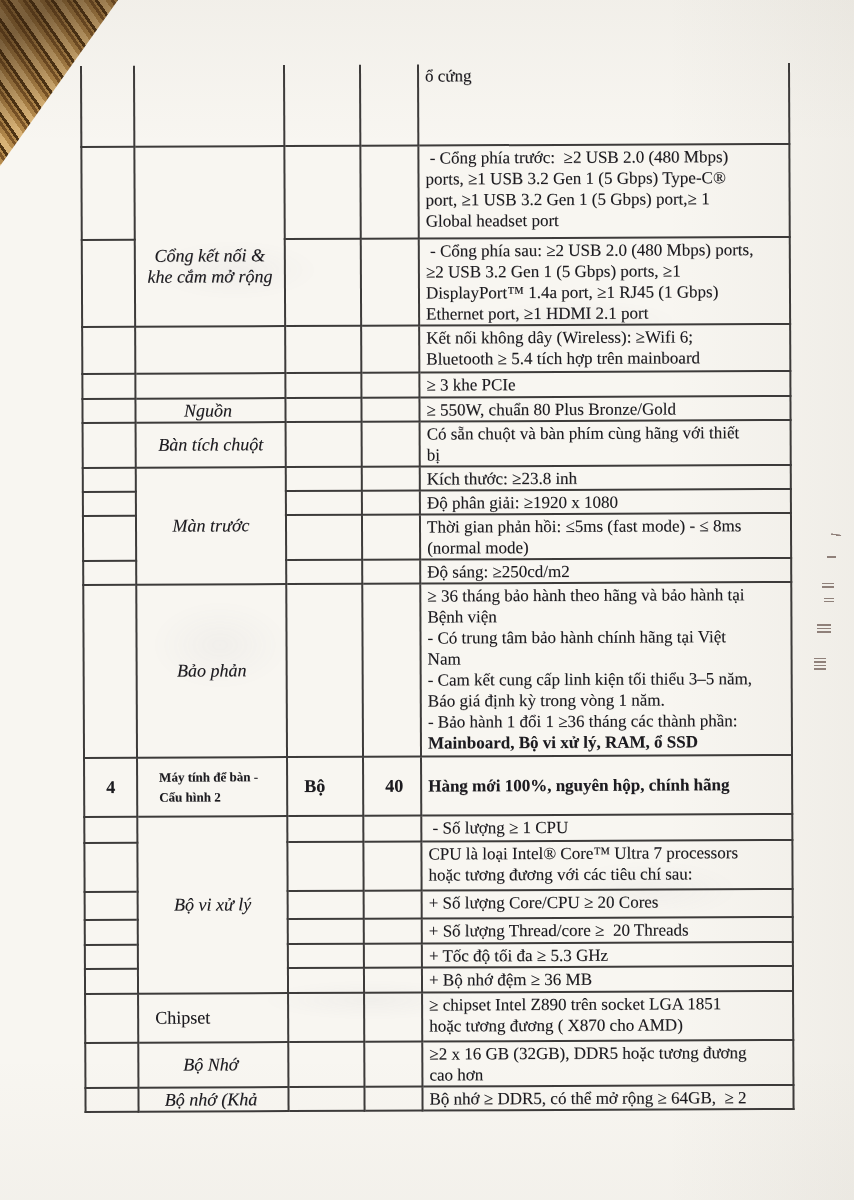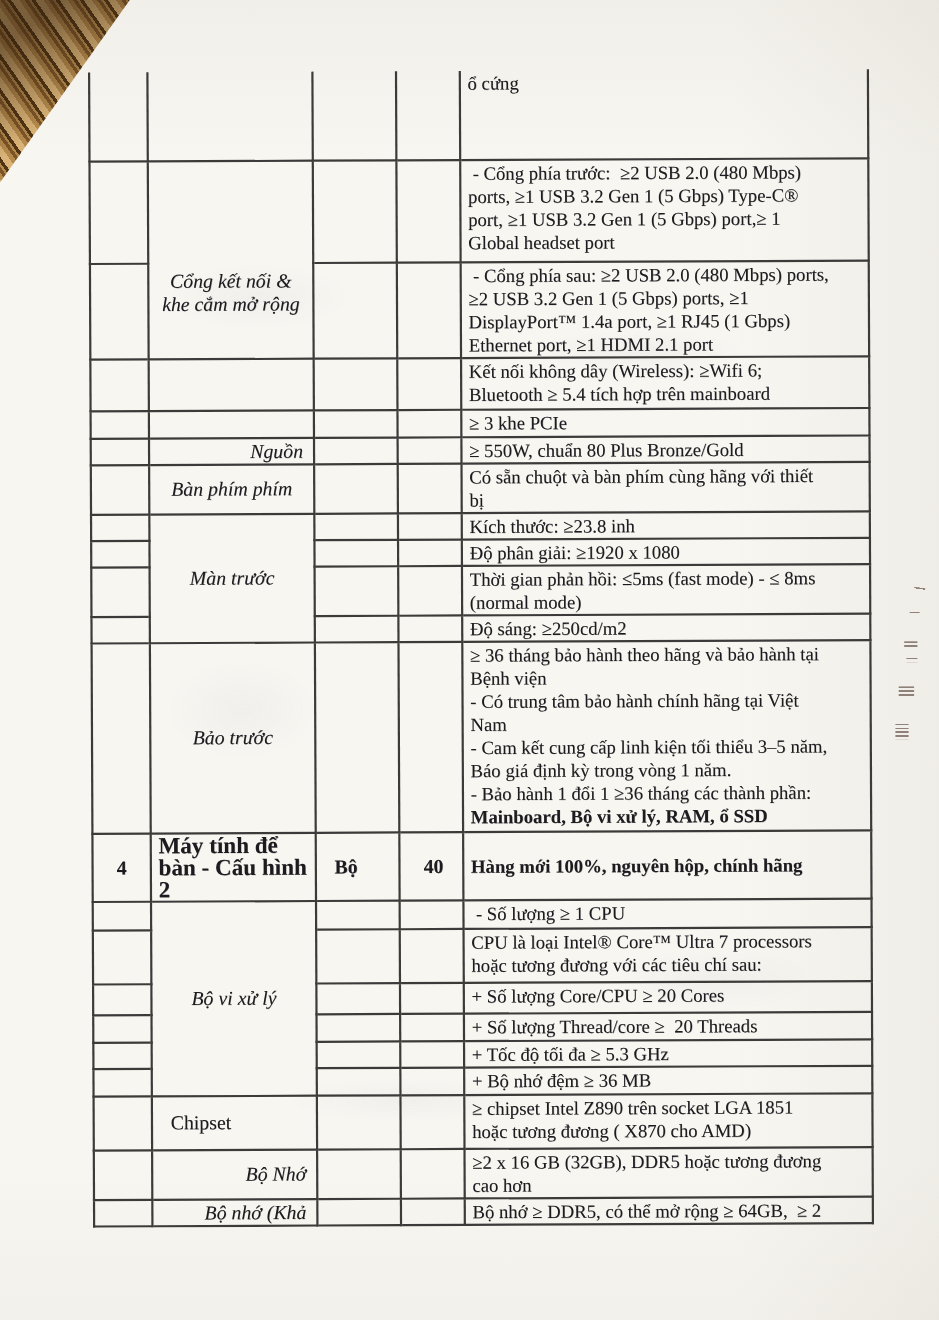--- a/index.html
+++ b/index.html
@@ -51,24 +51,24 @@
   td{
     border:2px solid var(--line);
     font-size:17px;line-height:21px;color:var(--ink);
     text-shadow:0.3px 0.3px 0.6px rgba(35,32,30,0.35);
     overflow:hidden;
   }
   td.nt{border-top:0;}
   td.stt{text-align:center;vertical-align:middle;font-weight:bold;font-size:18px;}
   td.lab{font-style:italic;font-size:18px;line-height:21px;text-align:center;
          vertical-align:middle;white-space:pre-wrap;padding:0 4px;font-family:Liberation Serif, serif;}
-  td.lab.right{text-align:right;padding-right:9px;}
+  td.lab.right{padding-right:9px;}
   td.lab.plain{font-style:normal;text-align:left;padding-left:16px;}
   td.lab.name{font-style:normal;font-weight:bold;text-align:left;
-              padding-left:6px;vertical-align:middle;line-height:20px;font-size:21px;}
+              padding-left:21px;vertical-align:middle;line-height:20px;font-size:13px;}
   td.lab.ports{padding-top:60px;}
   td.unit{vertical-align:middle;padding-left:16px;font-size:18px;}
   td.qty{vertical-align:middle;text-align:right;padding-right:17px;font-size:18px;}
   td.desc{white-space:pre-wrap;vertical-align:top;padding:1px 2px 0 6px;}
   td.desc.vmid{vertical-align:middle;padding-top:0;}
   tr.bold-row td{font-weight:bold;}
   td.desc b{font-weight:bold;}
 </style>
 </head>
 <body>
@@ -149,21 +149,21 @@
   <tr style="height:24px">
     <td class="stt"></td>
     <td class="lab right">Nguồn</td>
     <td class="unit"></td>
     <td class="qty"></td>
     <td class="desc">≥ 550W, chuẩn 80 Plus Bronze/Gold</td>
   </tr>
 
   <tr style="height:44px">
     <td class="stt"></td>
-    <td class="lab">Bàn phím phím</td>
+    <td class="lab">Bàn tích chuột</td>
     <td class="unit"></td>
     <td class="qty"></td>
     <td class="desc">Có sẵn chuột và bàn phím cùng hãng với thiết
 bị</td>
   </tr>
 
   <tr style="height:23px">
     <td class="stt"></td>
     <td class="lab" rowspan="4">Màn trước</td>
     <td class="unit"></td>
@@ -188,21 +188,21 @@
 
   <tr style="height:23px">
     <td class="stt"></td>
     <td class="unit"></td>
     <td class="qty"></td>
     <td class="desc">Độ sáng: ≥250cd/m2</td>
   </tr>
 
   <tr style="height:173px">
     <td class="stt"></td>
-    <td class="lab">Bảo trước</td>
+    <td class="lab">Bảo phản</td>
     <td class="unit"></td>
     <td class="qty"></td>
     <td class="desc"><span>≥ 36 tháng bảo hành theo hãng và bảo hành tại
 Bệnh viện
 - Có trung tâm bảo hành chính hãng tại Việt
 Nam
 - Cam kết cung cấp linh kiện tối thiểu 3–5 năm,
 Báo giá định kỳ trong vòng 1 năm.
 - Bảo hành 1 đổi 1 ≥36 tháng các thành phần:
 </span><b>Mainboard, Bộ vi xử lý, RAM, ổ SSD</b></td>

